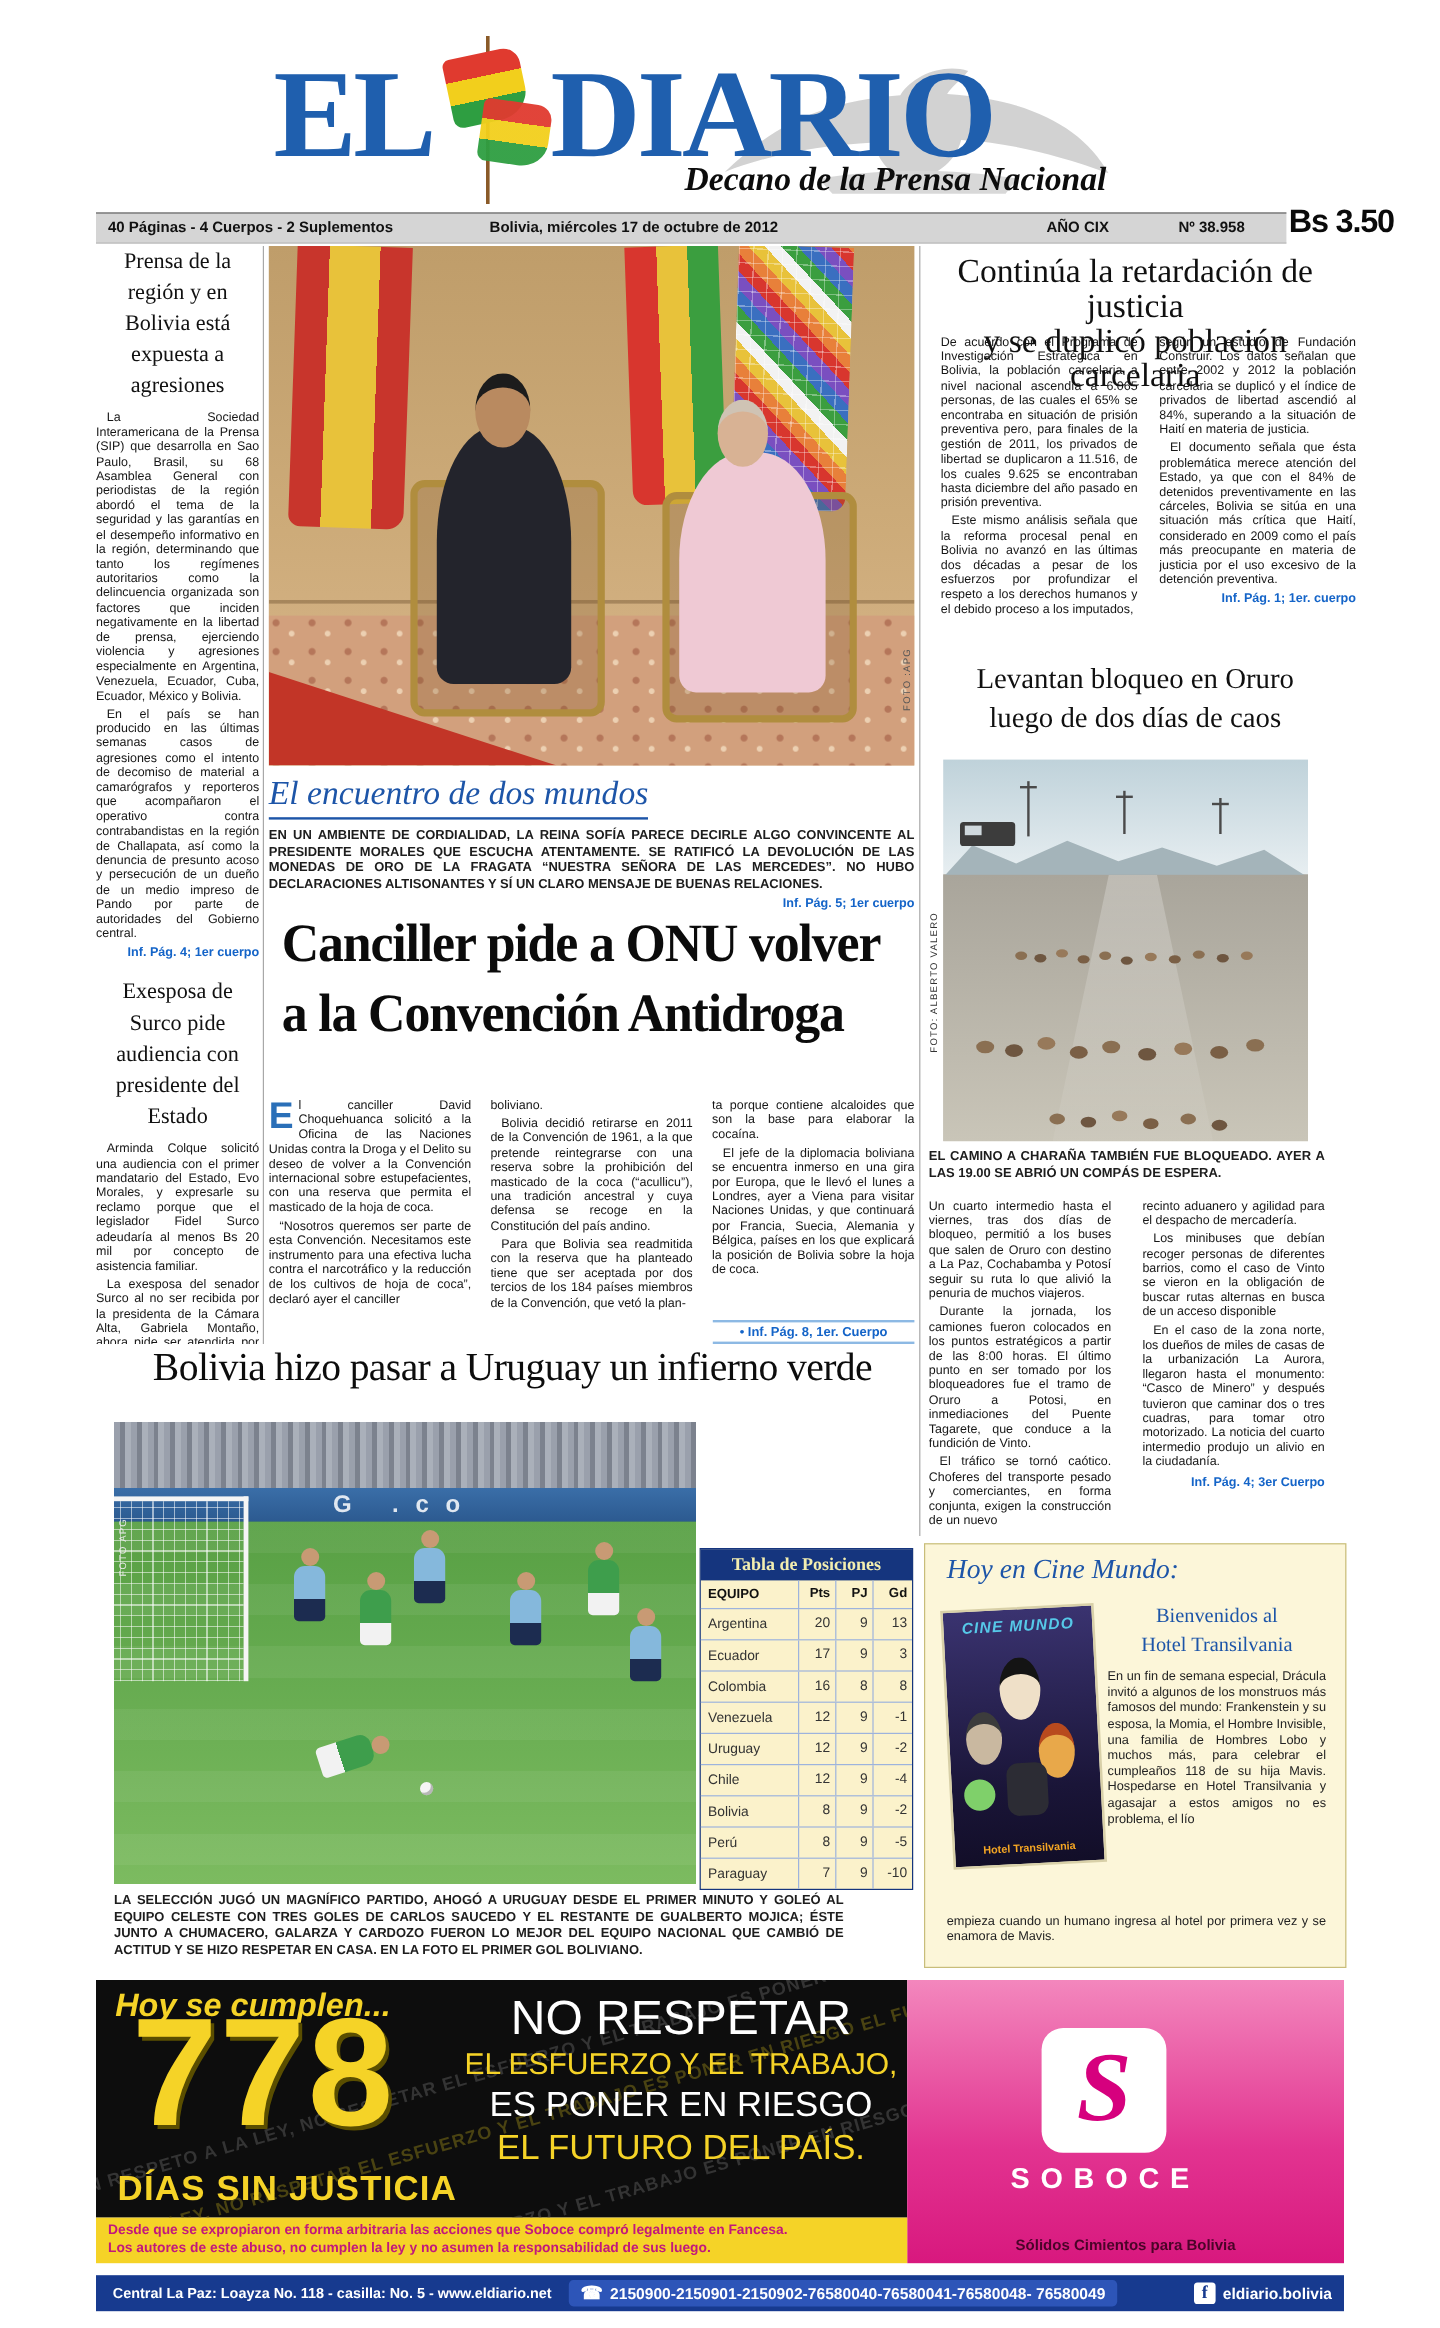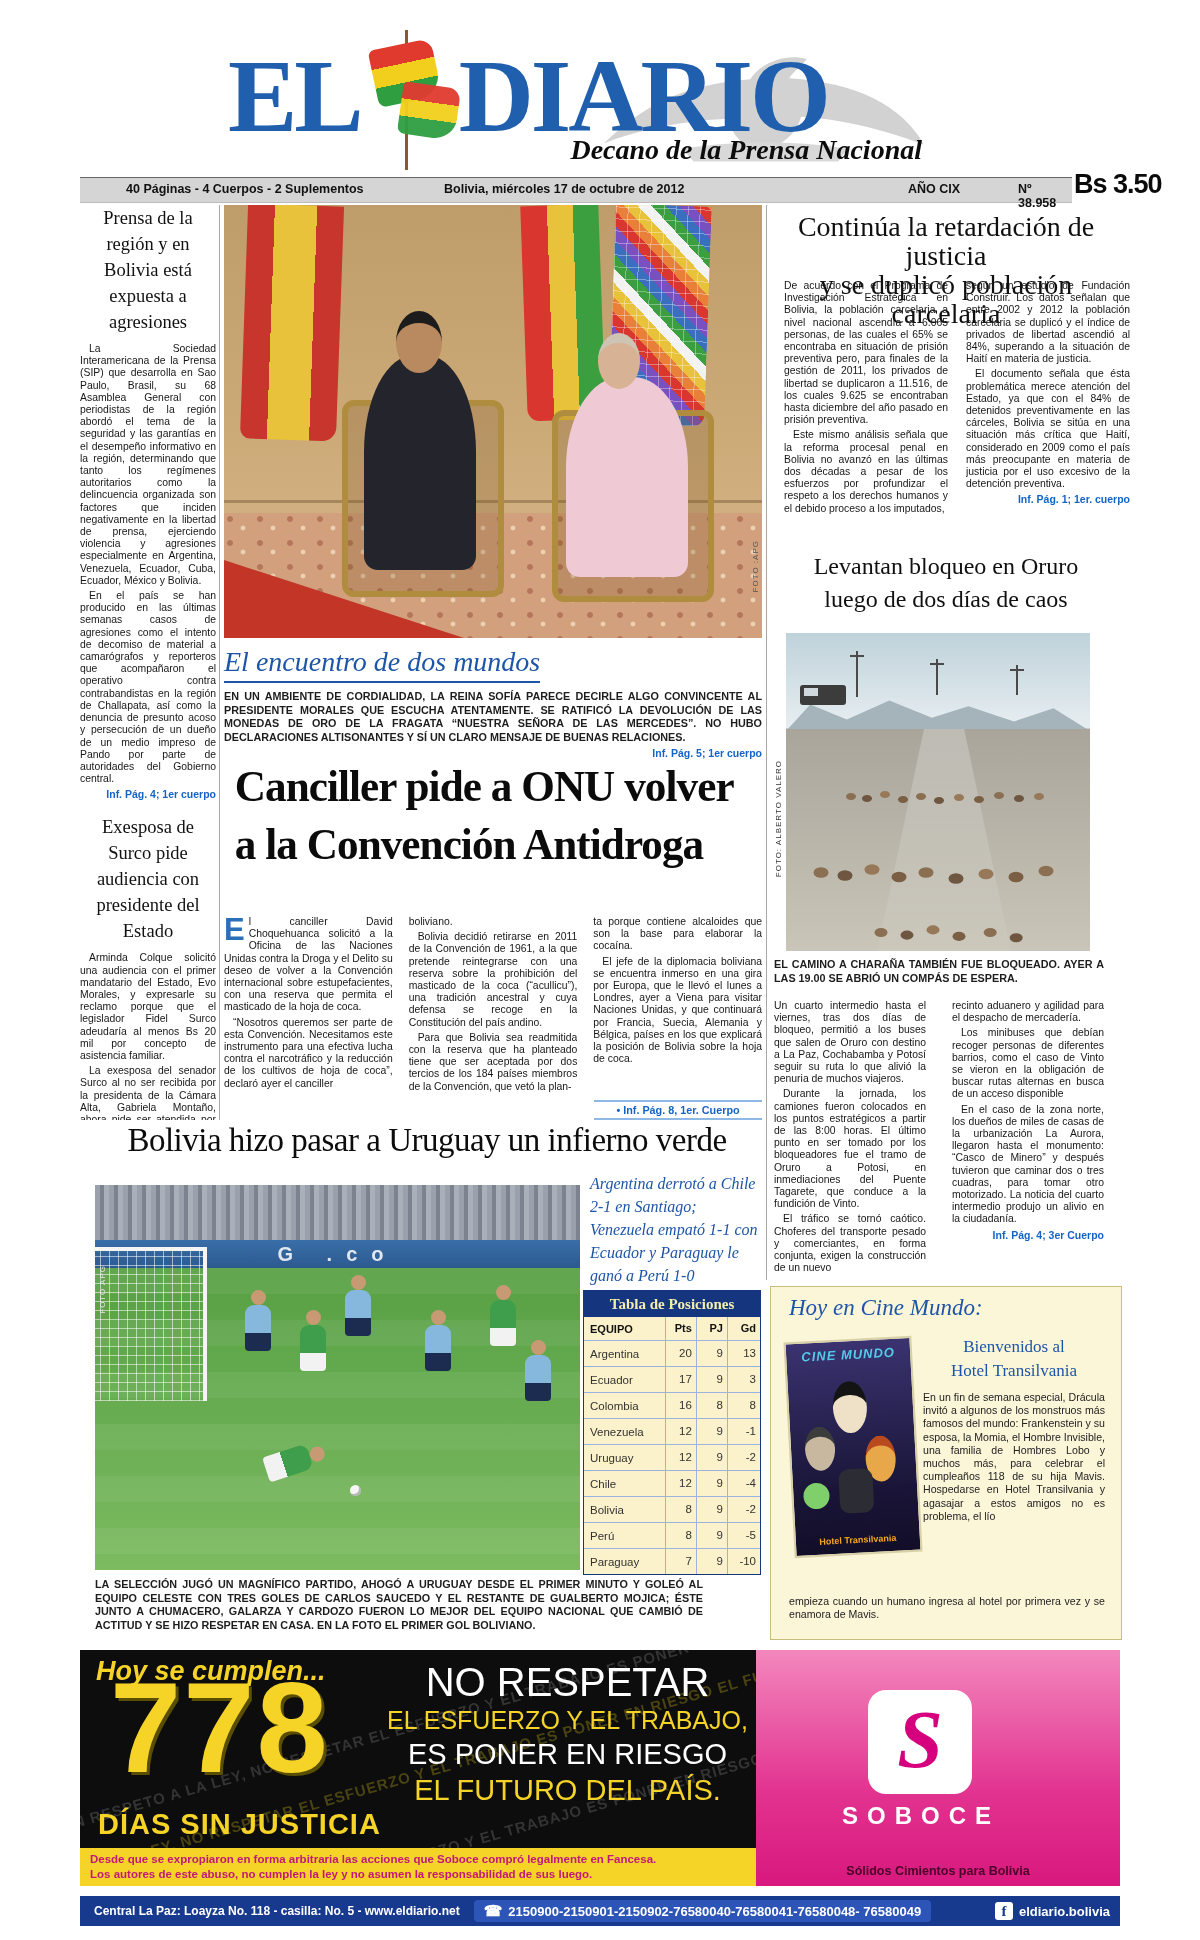--- a/index.html
+++ b/index.html
@@ -10,21 +10,21 @@
   .condor{position:absolute;left:565px;top:42px;width:390px;height:128px;opacity:.8;}
   .mast{position:absolute;left:228px;top:30px;display:flex;align-items:flex-end;}
   .mast-word{font-family:"Liberation Serif",serif;font-weight:bold;color:#1f5fae;font-size:104px;line-height:104px;letter-spacing:-3px;}
   .flagwrap{position:relative;width:86px;height:118px;margin:0 6px;}
   .pole{position:absolute;left:38px;top:0;width:3px;height:140px;background:#8a5a28;}
   .bflag{position:absolute;width:64px;height:58px;background:linear-gradient(180deg,#e03a2f 0 33%,#f2cf1c 33% 66%,#2e9e41 66% 100%);border-radius:6px 14px 40% 8px;}
   .bflag.f1{left:6px;top:14px;transform:rotate(-12deg);}
   .bflag.f2{left:30px;top:52px;transform:rotate(8deg) scale(.9);opacity:.95;}
   .mast-sub{position:absolute;right:278px;top:134px;font-family:"Liberation Serif",serif;font-style:italic;font-weight:bold;font-size:28px;color:#0c0c0c;}
   .infobar{position:absolute;left:80px;top:177px;width:992px;height:24px;background:#d5d5d5;border-top:1px solid #666;border-bottom:1px solid #bbb;font-weight:bold;font-size:12.5px;color:#111;}
-  .infobar span{position:absolute;top:4px;margin-left:36px;}
+  .infobar span{position:absolute;top:4px;}
   .price{position:absolute;left:1074px;top:169px;font-size:27px;font-weight:bold;color:#0a0a0a;letter-spacing:-1px;}
 
   
   .vrule{position:absolute;width:1px;background:#a8a8a8;}
 
   
   .jtxt{font-size:10.4px;line-height:12.2px;text-align:justify;color:#161616;}
   .jtxt p{margin:0 0 3px;text-indent:9px;}
   .jtxt p.np{text-indent:0;}
   .ref{color:#1464c8;font-weight:bold;font-size:10.5px;text-align:right;margin-top:2px;}
@@ -274,21 +274,20 @@
     </div>
     <div class="c">
       <p class="np">recinto aduanero y agilidad para el despacho de mercadería.</p>
       <p>Los minibuses que debían recoger personas de diferentes barrios, como el caso de Vinto se vieron en la obligación de buscar rutas alternas en busca de un acceso disponible</p>
       <p>En el caso de la zona norte, los dueños de miles de casas de la urbanización La Aurora, llegaron hasta el monumento: “Casco de Minero” y después tuvieron que caminar dos o tres cuadras, para tomar otro motorizado. La noticia del cuarto intermedio produjo un alivio en la ciudadanía.</p>
       <div class="ref">Inf. Pág. 4; 3er Cuerpo</div>
     </div>
   </div>
 
   <div class="fb-hl">Bolivia hizo pasar a Uruguay un infierno verde</div>
-  <div class="fb-deck">Argentina derrotó a Chile 2-1 en Santiago; Venezuela empató 1-1 con Ecuador y Paraguay le ganó a Perú 1-0</div>
   <div class="ph-fb">
     <div class="fb-crowd"></div>
     <div class="fb-board">G .co</div>
     <div class="fb-stripes"></div>
     <div class="goal"></div>
     <div class="pl sky" style="left:150px;top:120px;"></div>
     <div class="pl sky" style="left:250px;top:105px;"></div>
     <div class="pl grn" style="left:205px;top:140px;"></div>
     <div class="pl sky" style="left:330px;top:140px;"></div>
     <div class="pl grn" style="left:395px;top:115px;"></div>

